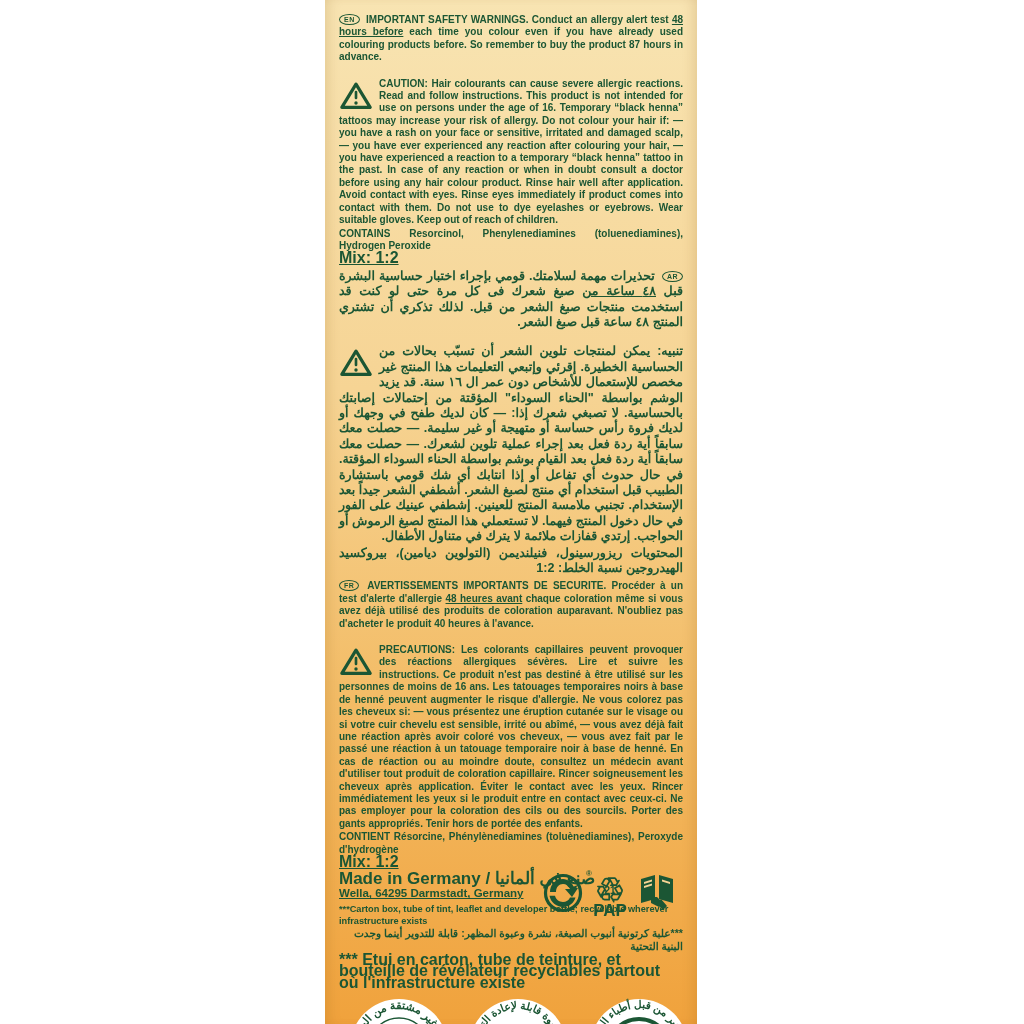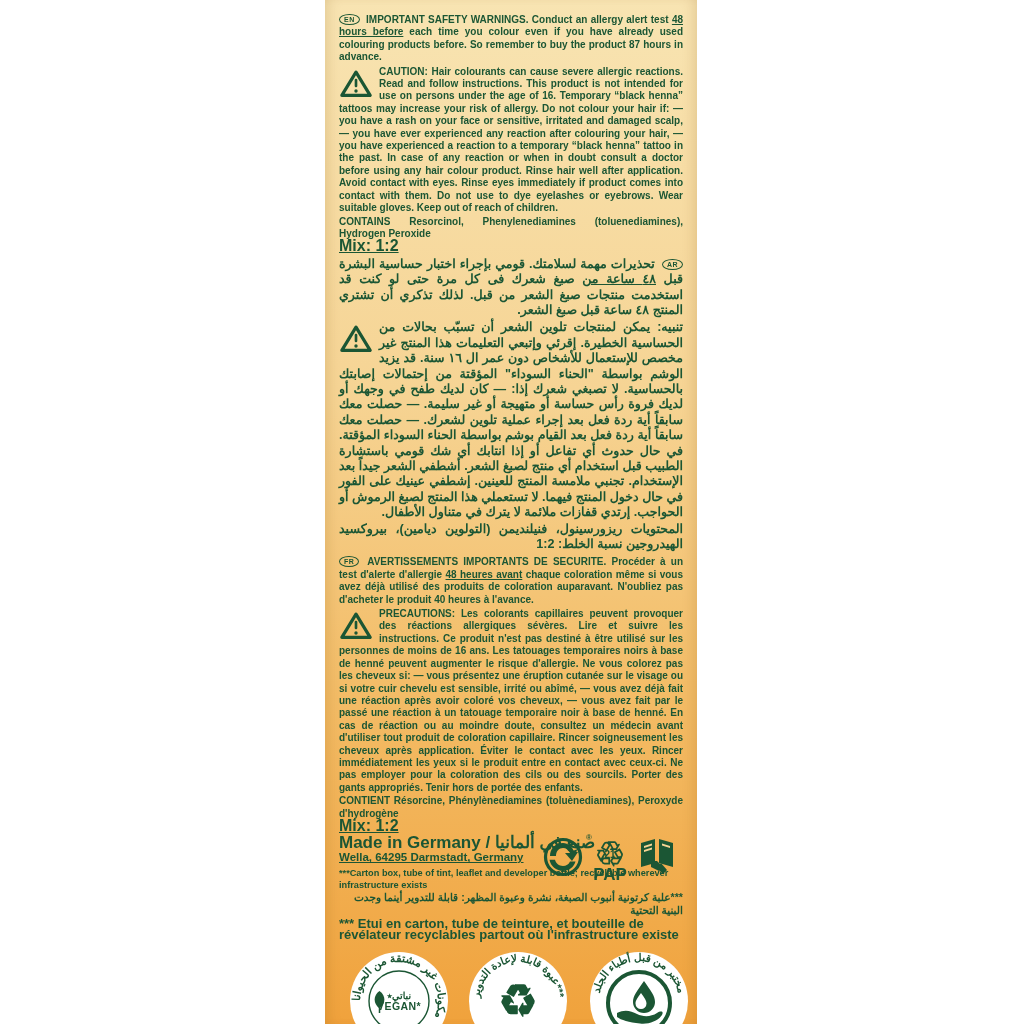--- a/index.html
+++ b/index.html
@@ -14,21 +14,21 @@
     color:#1b5634;overflow:hidden;
   }
   .content{padding:14px 14px 0 14px;font-weight:bold;}
   .para{font-size:10px;line-height:12.4px;text-align:justify;color:#1b5634;}
   .lang-badge{
     display:inline-block;border:1.4px solid #1b5634;border-radius:50%;
     font-size:7px;font-weight:bold;padding:0px 4px;line-height:9px;vertical-align:1px;
     margin-right:3px;letter-spacing:.5px;
   }
   .u{text-decoration:underline;}
-  .caution{margin-top:2px;position:relative;}
+  .caution{margin-top:14px;position:relative;}
   .tri{
     float:left;width:34px;height:31px;margin:2px 6px 2px 0;
   }
   .ar-sec{direction:rtl;text-align:right;}
   .ar-sec .para{font-size:12.6px;line-height:15.4px;text-align:justify;}
   .ar-sec .lang-badge{margin-right:0;margin-left:3px;}
   .ar-sec .tri{float:left;margin:3px 6px 3px 0;}
   .contains{margin-top:1px;}
   .mix{font-size:16px;line-height:12.4px;text-decoration:underline;}
   .footer{position:relative;margin-top:3px;}
@@ -38,21 +38,21 @@
   .icon-row{position:absolute;right:6px;top:2px;display:flex;align-items:flex-start;gap:6px;}
   .gd-wrap{position:relative;width:40px;height:40px;}
   .reg{position:absolute;right:-9px;top:-4px;font-size:8px;}
   .pap{width:42px;text-align:center;position:relative;margin-top:2px;}
   .pap-glyph{font-size:34px;line-height:30px;display:block;}
   .pap-21{position:absolute;left:0;right:0;top:10px;font-size:10px;font-weight:bold;}
   .pap-lbl{font-size:17px;font-weight:bold;line-height:10px;display:block;margin-top:1px;}
   .notes{margin-top:4px;}
   .note-en{font-size:9.2px;line-height:11.2px;}
   .note-ar{font-size:10.6px;line-height:13.5px;direction:rtl;text-align:right;}
-  .note-fr{font-size:13px;line-height:11.4px;}
+  .note-fr{font-size:16px;line-height:11.4px;}
   .badges{position:relative;height:132px;margin-top:10px;}
   .badge{position:absolute;width:100px;height:100px;top:0;}
   .badge svg{position:absolute;left:0;top:0;}
   .badge-inner{
     position:absolute;left:50%;top:50%;transform:translate(-50%,-50%);
     text-align:center;width:59px;
   }
   .b1{left:10px;} .b2{left:129px;} .b3{left:250px;}
   .vegan-ar{font-size:9.5px;line-height:10px;margin-top:1px;}
   .vegan-en{font-size:10.5px;letter-spacing:.4px;line-height:11px;}

